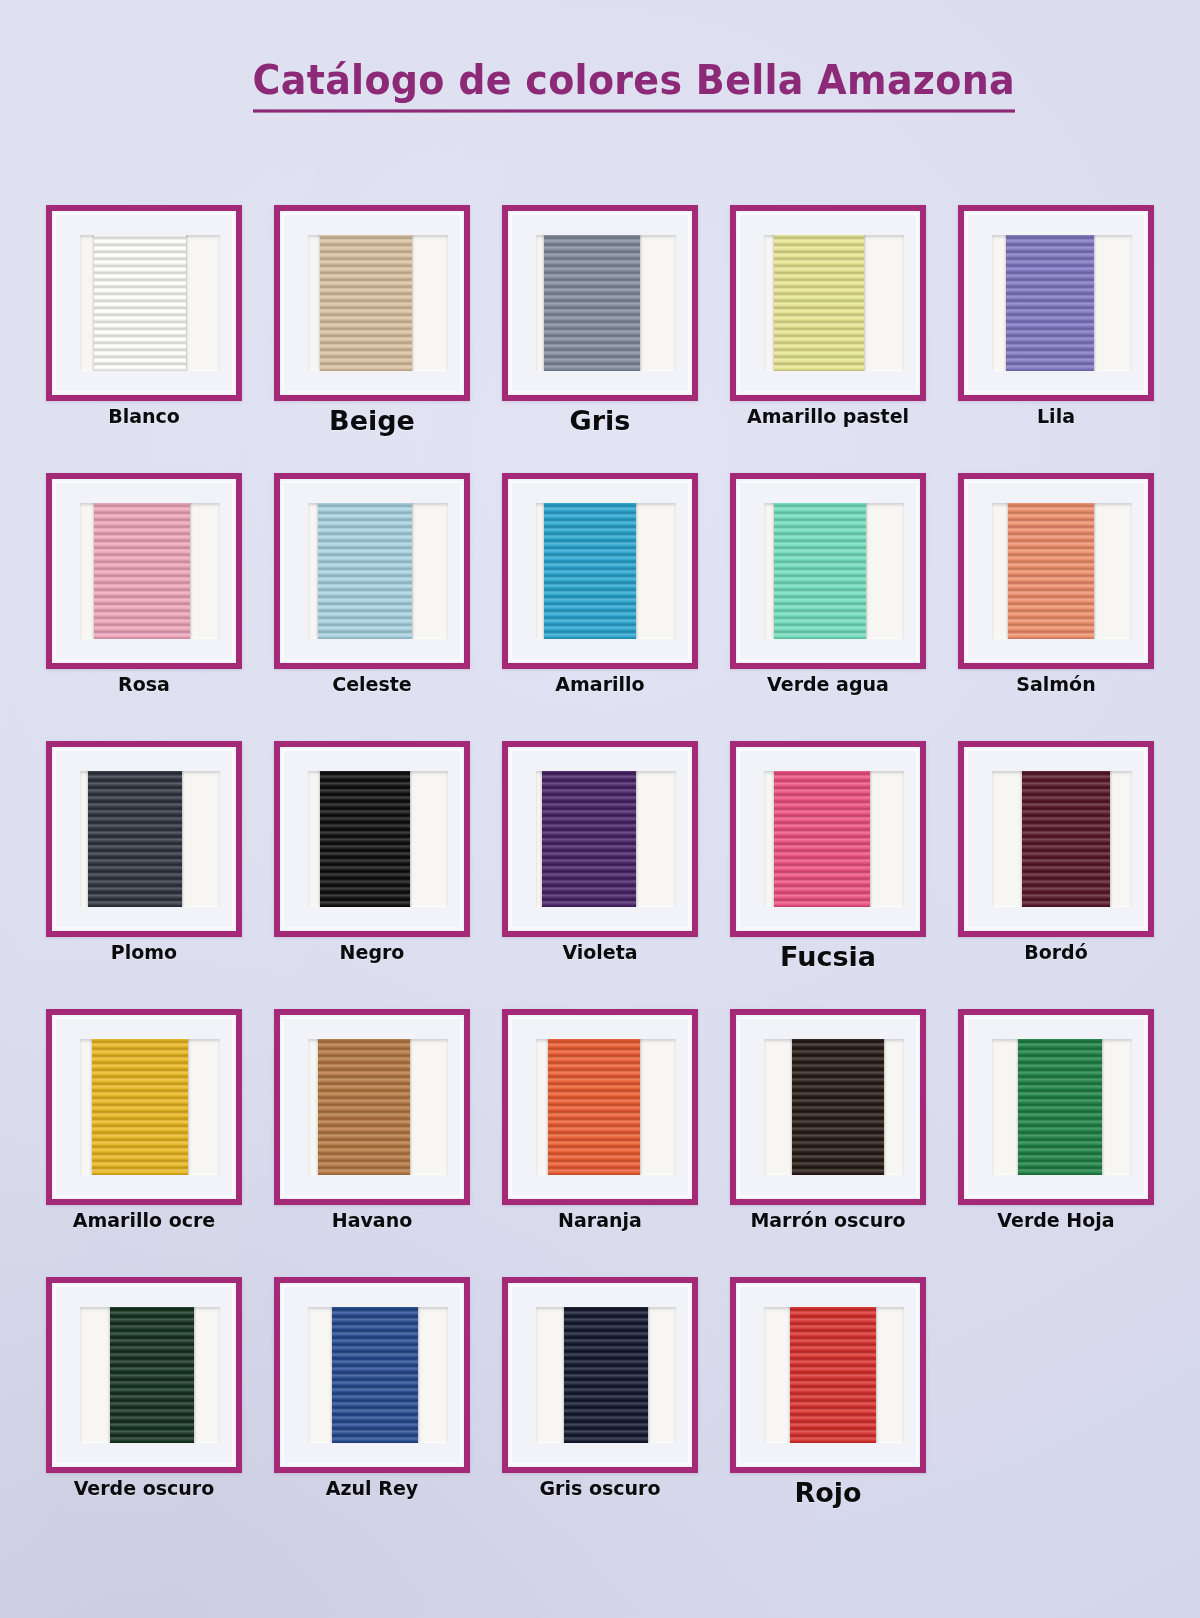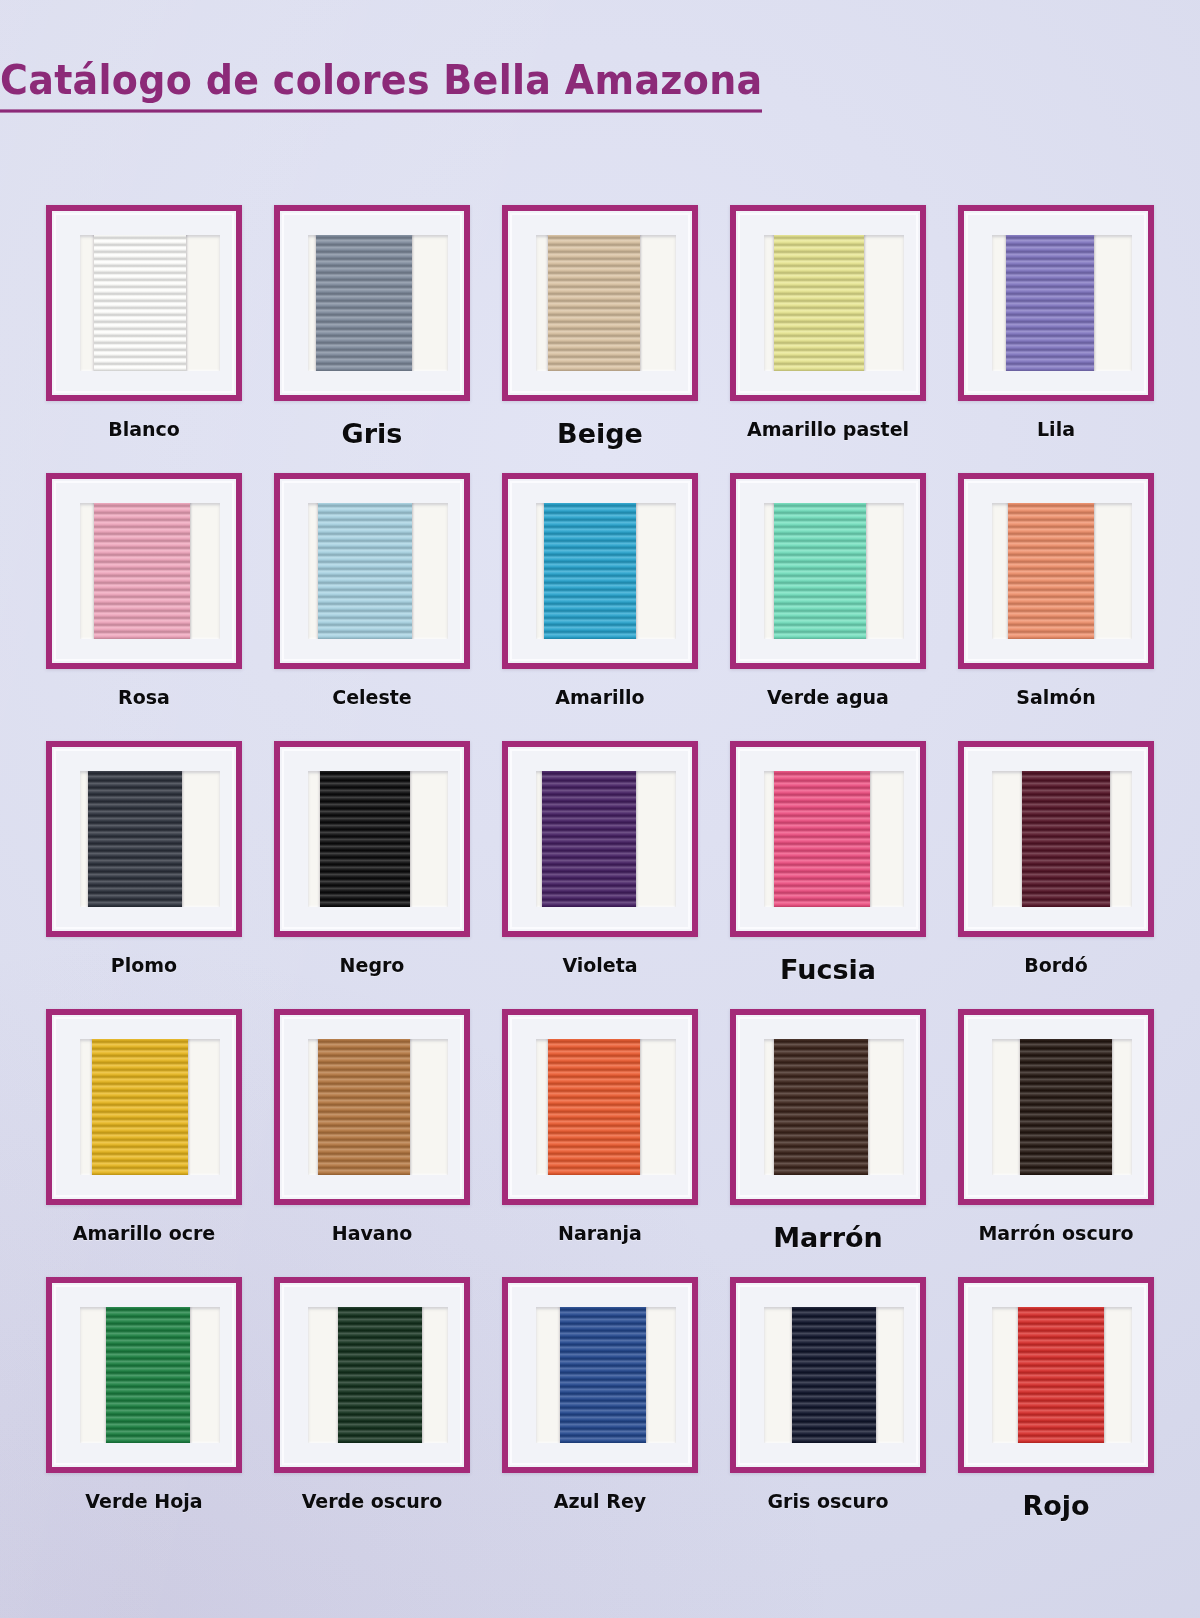--- a/index.html
+++ b/index.html
@@ -30,21 +30,21 @@
       linear-gradient(105deg, rgba(255,255,255,0.10) 0%, rgba(255,255,255,0) 40%),
       radial-gradient(100% 70% at 10% 100%, rgba(140,110,160,0.10), rgba(0,0,0,0) 60%);
   }
 
   
   .title-wrap {
     position: absolute;
     top: 58px;
     left: 0;
     width: 1015px;
-    text-align: left;
+    text-align: right;
     z-index: 3;
   }
   .title {
     display: inline-block;
     font-family: "DejaVu Sans", sans-serif;
     font-size: 38px;
     font-weight: 700;
     letter-spacing: 0.3px;
     color: #8c2a78;
     padding-bottom: 6px;
@@ -120,21 +120,21 @@
       rgba(255,255,255,0.26) 0px,
       rgba(255,255,255,0.10) 2px,
       rgba(0,0,0,0.12) 4px,
       rgba(0,0,0,0.20) 5px,
       rgba(255,255,255,0.18) 7px
     );
   }
 
   
   .label {
-    margin-top: 17px;
+    margin-top: 4px;
     text-align: center;
     color: #0b0b0d;
     font-family: "DejaVu Sans", sans-serif;
     font-weight: 700;
     line-height: 1.18;
     max-width: 215px;
     text-shadow: 0 1px 0 rgba(255,255,255,0.35);
   }
   .label.sz-s { font-size: 19px; }
   .label.sz-m { font-size: 19px; }
@@ -154,36 +154,36 @@
         <div class="frame">
           <div class="window">
             <div class="ribbon" style="background: rgb(253, 253, 251); left: 14px; width: 92px;"></div>
           </div>
         </div>
         <div class="label sz-s">Blanco</div>
       </div>
       <div class="cell">
         <div class="frame">
           <div class="window">
+            <div class="ribbon" style="background: rgb(216, 192, 160); left: 12px; width: 92px;"></div>
+          </div>
+        </div>
+        <div class="label sz-l">Beige</div>
+      </div>
+      <div class="cell">
+        <div class="frame">
+          <div class="window">
             <div class="ribbon" style="background: rgb(126, 138, 156); left: 8px; width: 96px;"></div>
           </div>
         </div>
         <div class="label sz-l">Gris</div>
       </div>
       <div class="cell">
         <div class="frame">
           <div class="window">
-            <div class="ribbon" style="background: rgb(216, 192, 160); left: 12px; width: 92px;"></div>
-          </div>
-        </div>
-        <div class="label sz-l">Beige</div>
-      </div>
-      <div class="cell">
-        <div class="frame">
-          <div class="window">
             <div class="ribbon" style="background: rgb(231, 229, 143); left: 10px; width: 90px;"></div>
           </div>
         </div>
         <div class="label sz-m">Amarillo pastel</div>
       </div>
       <div class="cell">
         <div class="frame">
           <div class="window">
             <div class="ribbon" style="background: rgb(127, 116, 192); left: 14px; width: 88px;"></div>
           </div>
@@ -290,28 +290,20 @@
         <div class="frame">
           <div class="window">
             <div class="ribbon" style="background: rgb(236, 90, 46); left: 12px; width: 92px;"></div>
           </div>
         </div>
         <div class="label sz-m">Naranja</div>
       </div>
       <div class="cell">
         <div class="frame">
           <div class="window">
-            <div class="ribbon" style="background: rgb(60, 36, 27); left: 10px; width: 94px;"></div>
-          </div>
-        </div>
-        <div class="label sz-l">Marrón</div>
-      </div>
-      <div class="cell">
-        <div class="frame">
-          <div class="window">
             <div class="ribbon" style="background: rgb(36, 23, 17); left: 28px; width: 92px;"></div>
           </div>
         </div>
         <div class="label sz-m">Marrón oscuro</div>
       </div>
       <div class="cell">
         <div class="frame">
           <div class="window">
             <div class="ribbon" style="background: rgb(26, 128, 64); left: 26px; width: 84px;"></div>
           </div>

